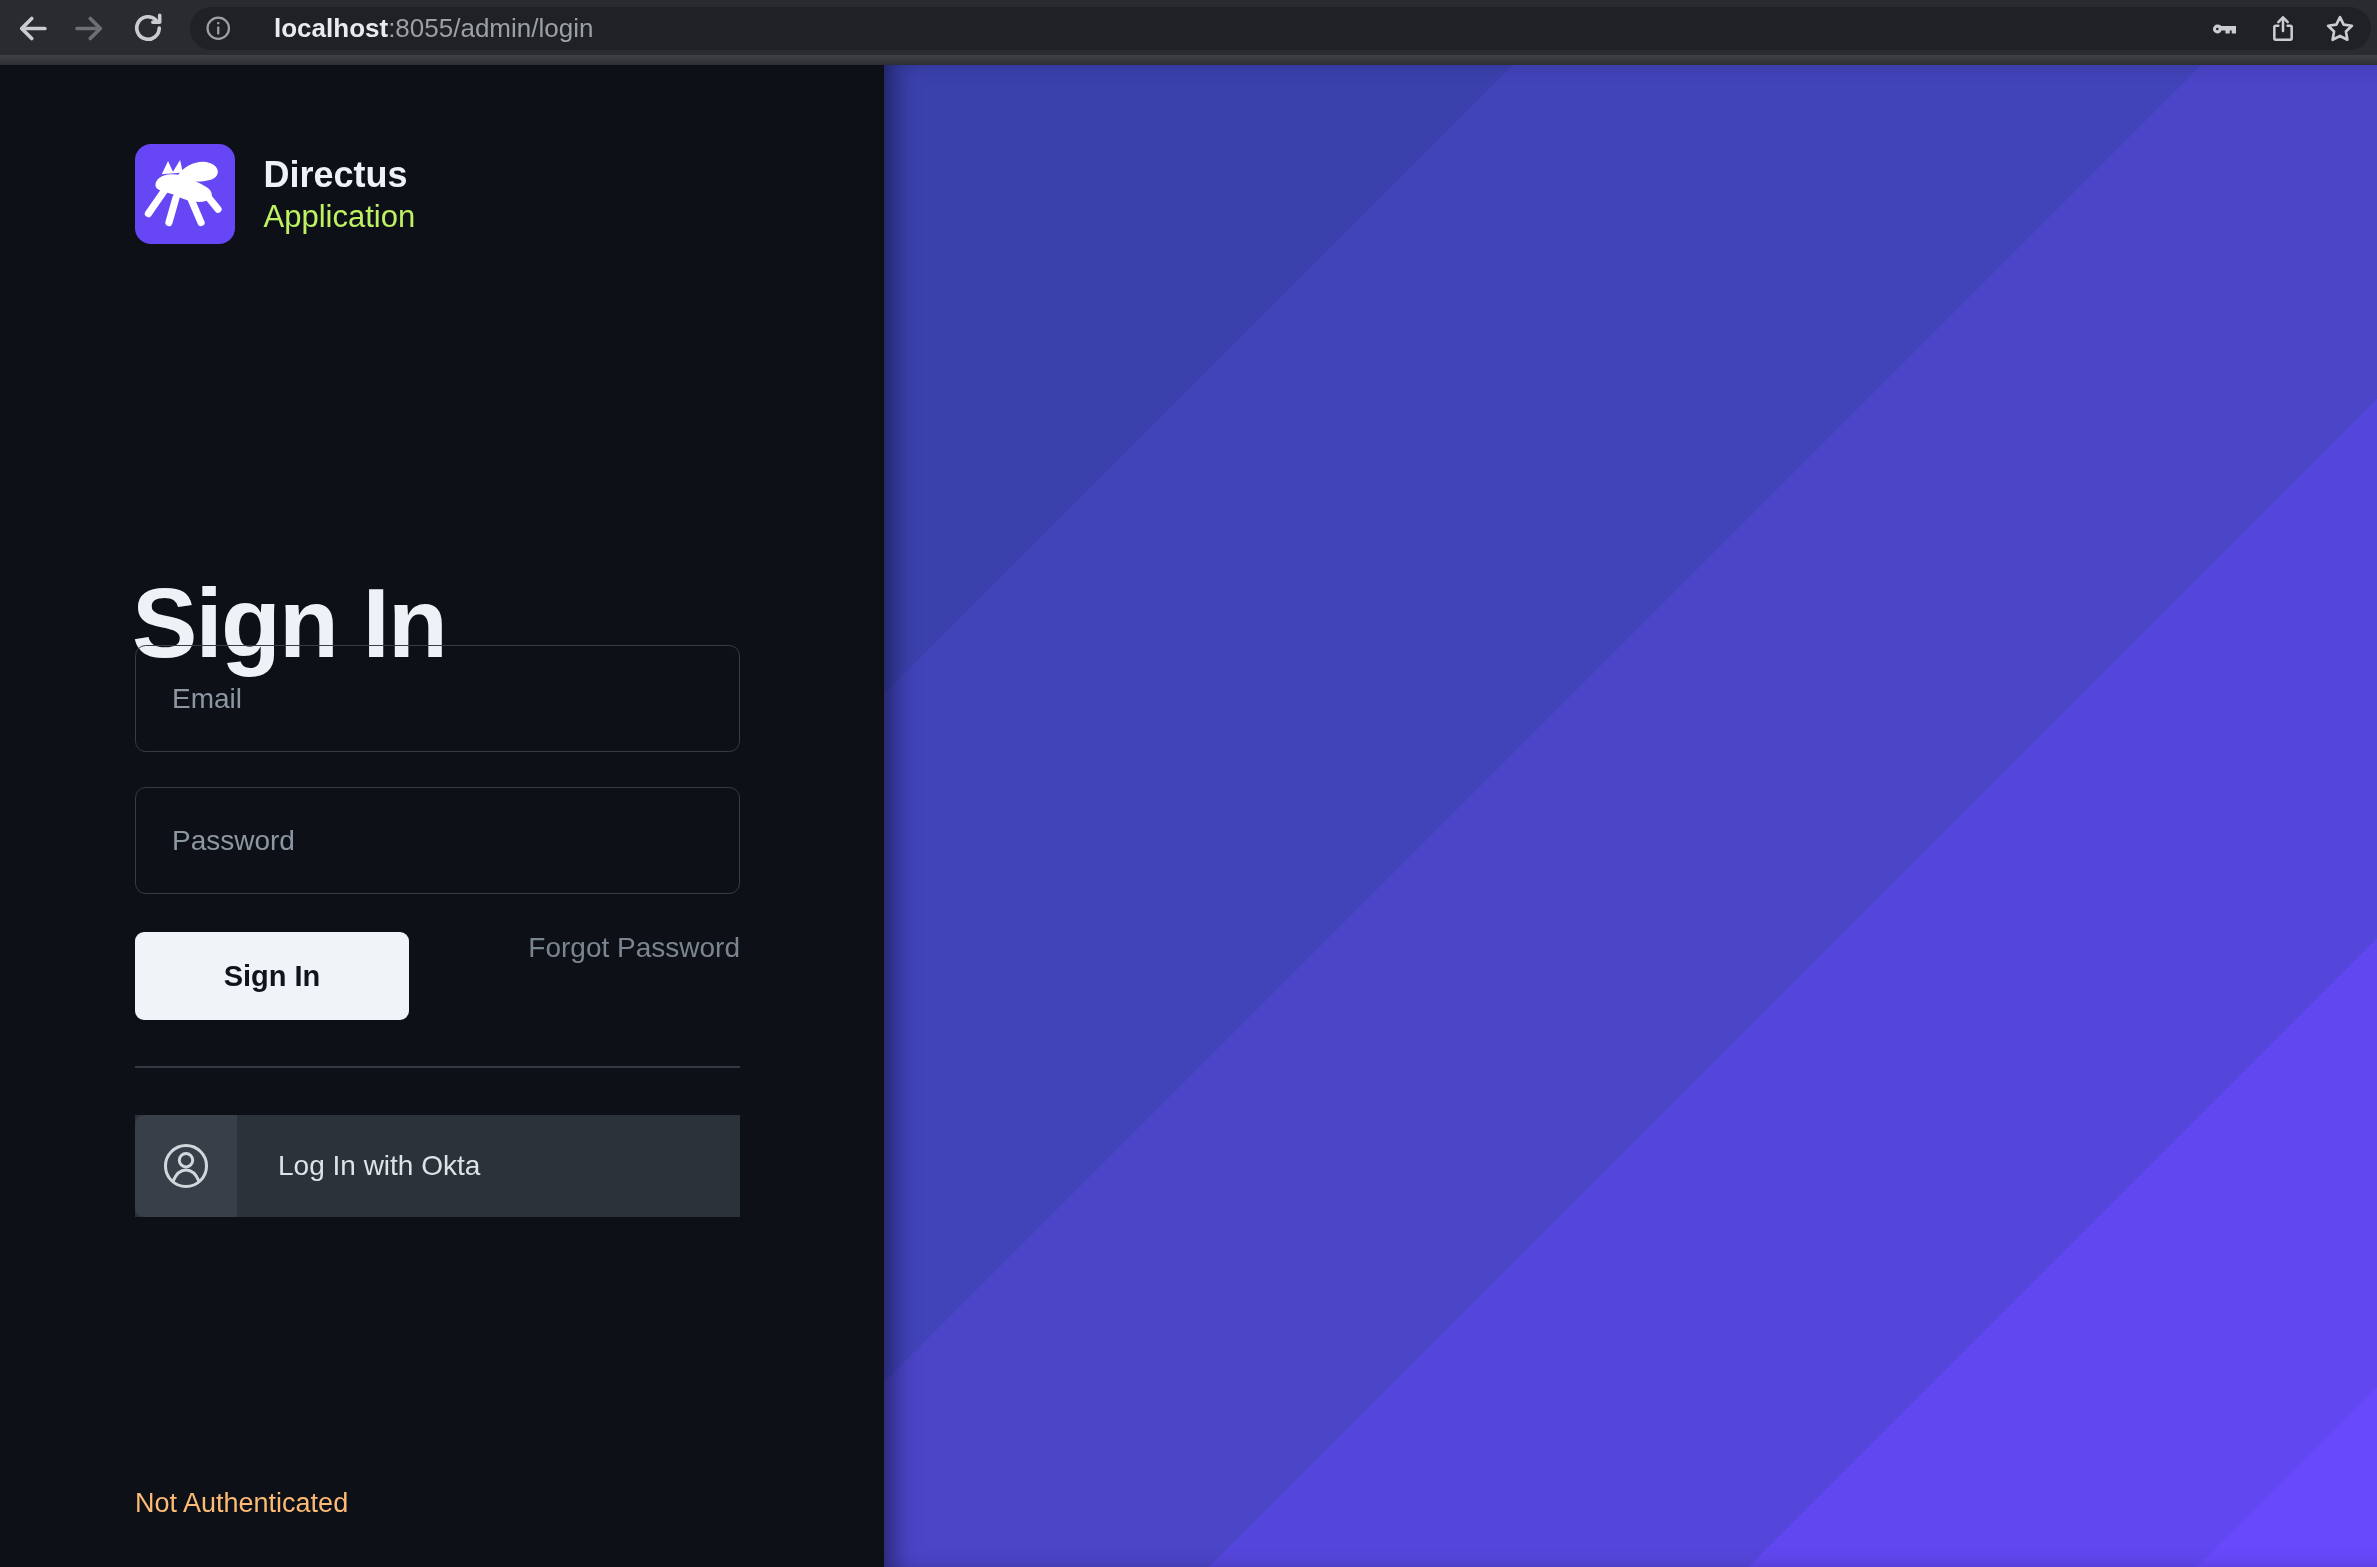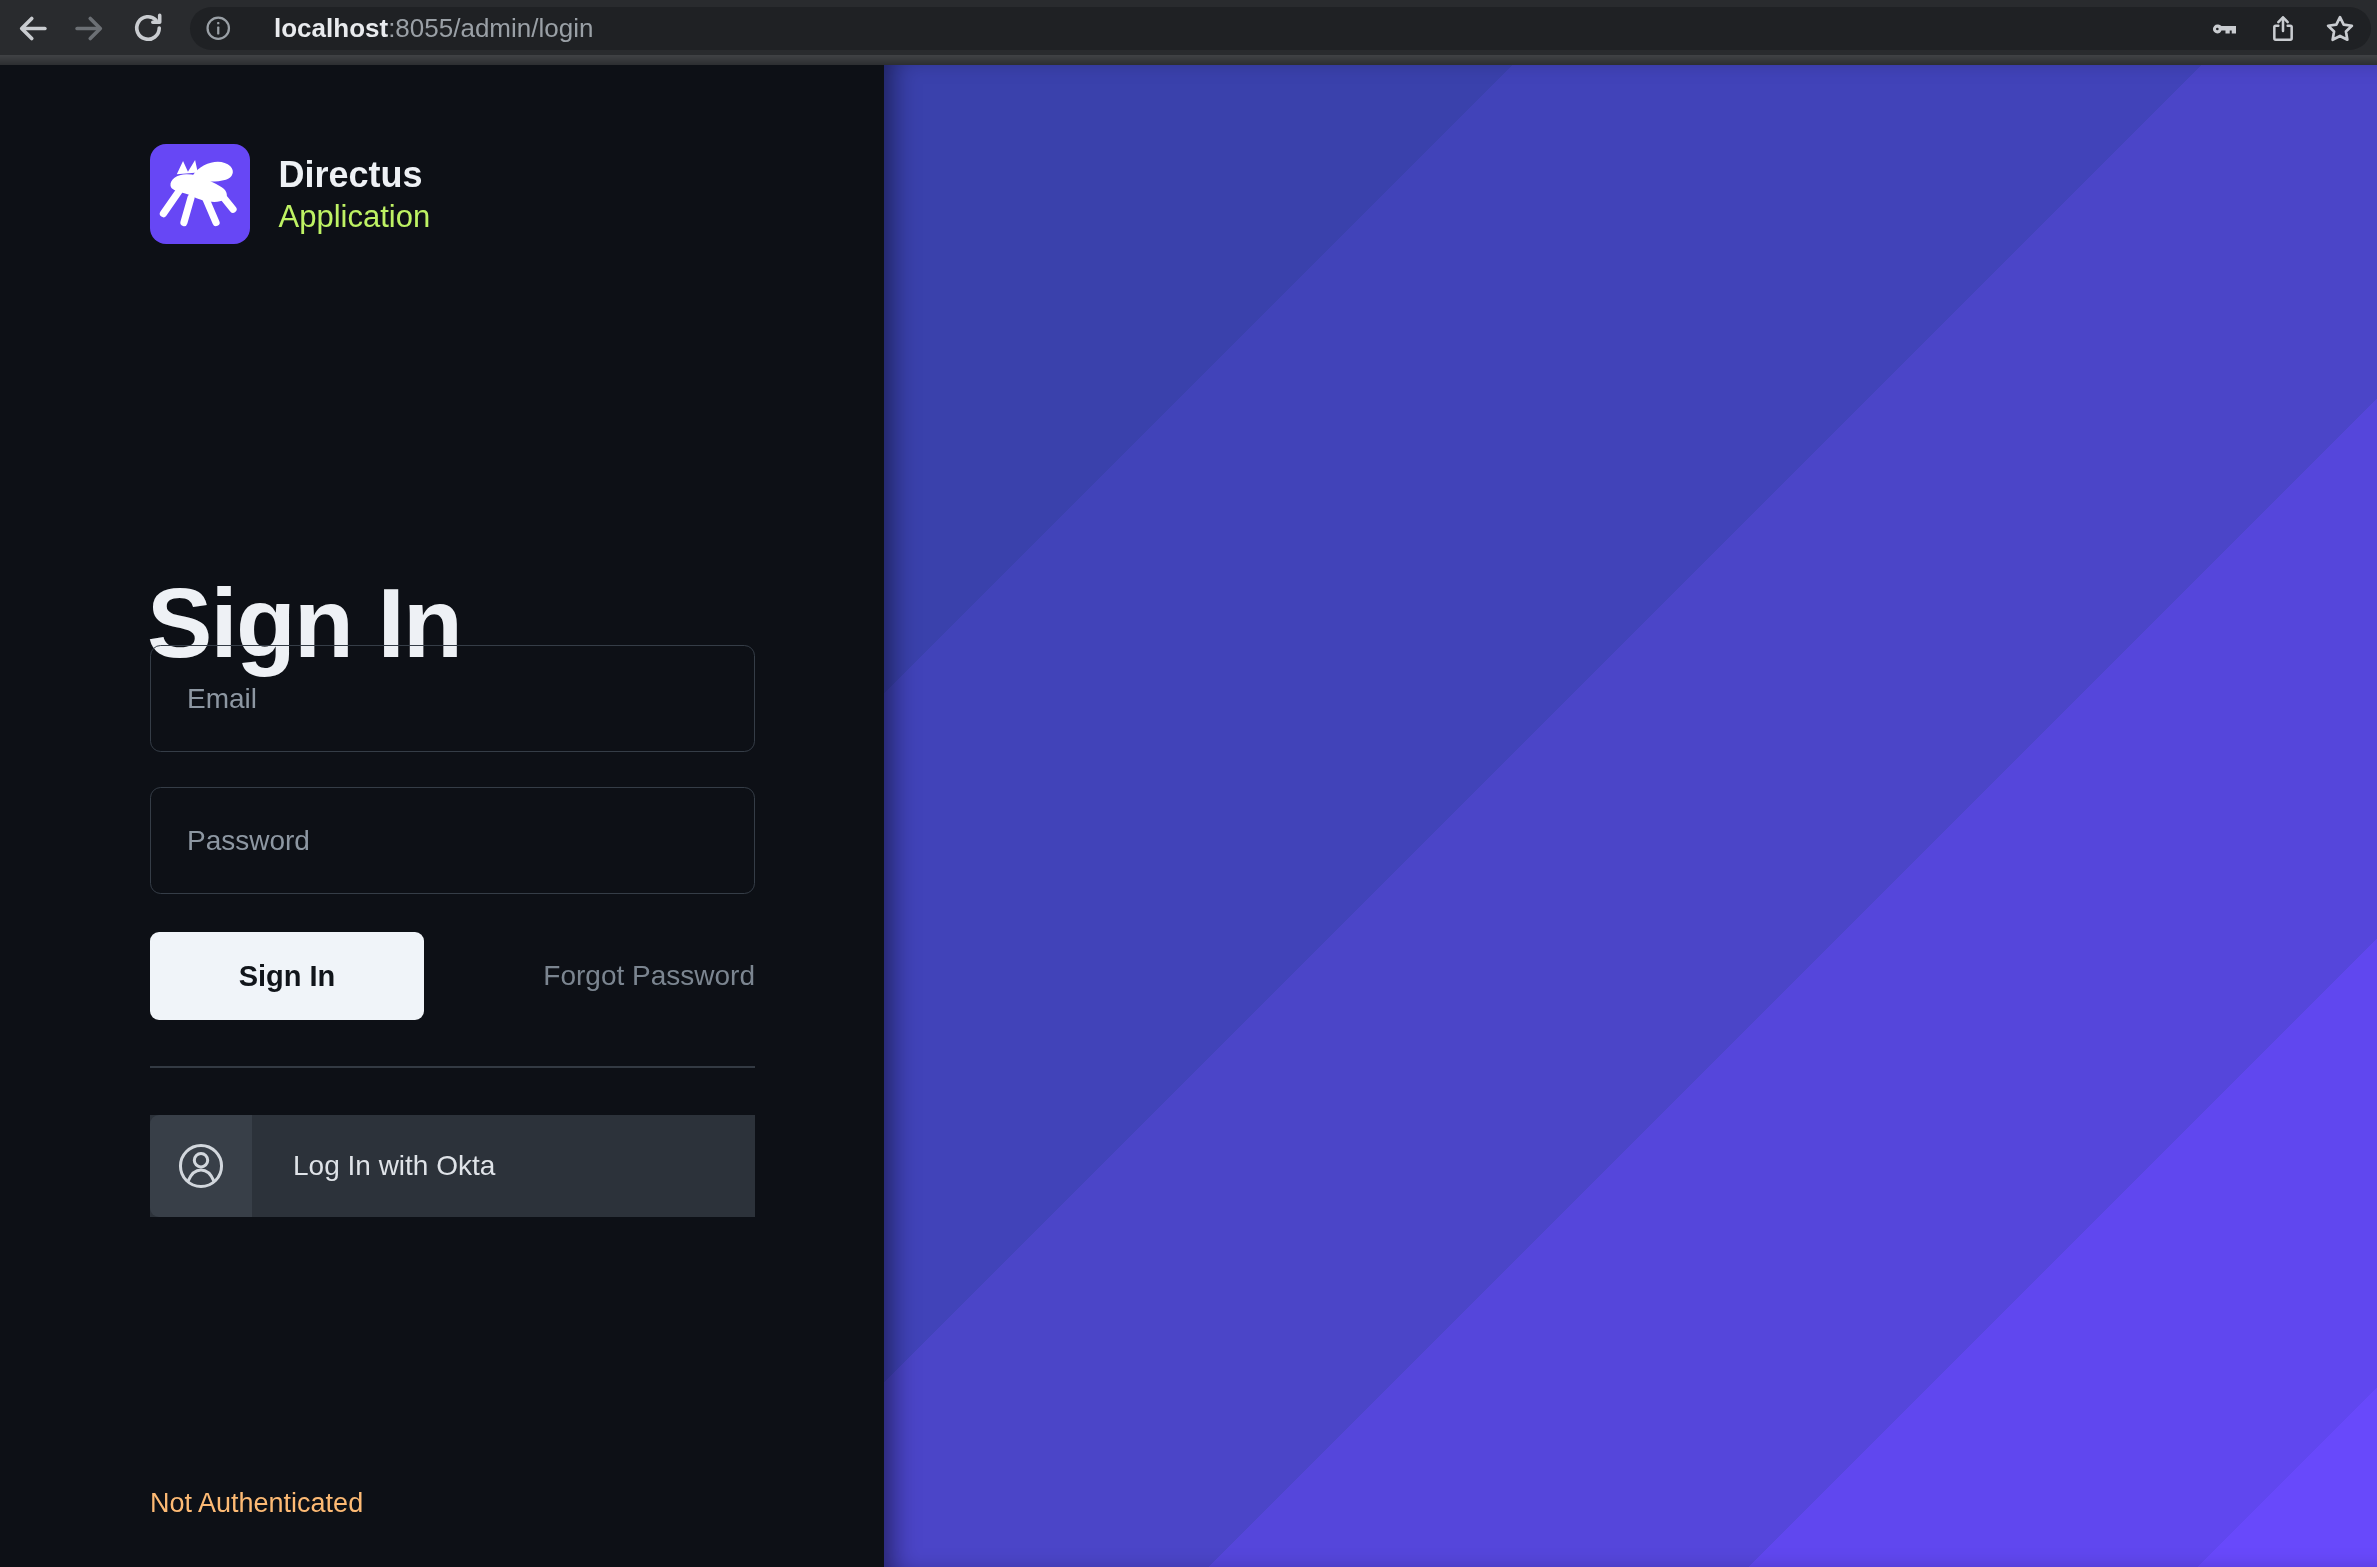--- a/index.html
+++ b/index.html
@@ -25,21 +25,21 @@
   .url-host { color:#e9ebee; font-weight:700; }
   .url-rest { color:#9aa0a6; font-weight:400; }
   .omni-icon { position:absolute; top:4.5px; width:34px; height:34px; display:flex;
                align-items:center; justify-content:center; cursor:pointer; }
   .icon-key   { right:130px; }
   .icon-share { right:71px; }
   .icon-star  { right:14.2px; }
 
   
   .page { position:absolute; left:0; top:65px; width:2377px; height:1502px; }
-  .auth-panel { position:absolute; left:15px; top:0; width:884px; height:1502px;
+  .auth-panel { position:absolute; left:0; top:0; width:884px; height:1502px;
                 background:#0d1016; }
   .art-panel { position:absolute; left:884px; top:0; width:1493px; height:1502px;
                background:linear-gradient(135deg,
                  #3a41ac 0%,  #3a41ac 21%,
                  #4143b9 21%, #4143b9 44%,
                  #4b45c8 44%, #4b45c8 61%,
                  #5546db 61%, #5546db 79%,
                  #6047ef 79%, #6047ef 94%,
                  #6849fb 94%);
                box-shadow:inset 19.6px 0 27px -12.5px rgba(4,6,18,.55); }
@@ -63,21 +63,21 @@
                 padding:16px 36px; outline:none; }
   .text-input::placeholder { color:#8d97a2; opacity:1; }
   .input-email    { top:580px; }
   .input-password { top:722px; }
 
   .submit-btn { position:absolute; left:135px; top:867px; width:274px; height:88px;
                 background:#f0f4f9; border:none; border-radius:9px; cursor:pointer;
                 font-size:29px; font-weight:700; color:#11151b;
                 font-family:"Liberation Sans",sans-serif; }
   .forgot-link { position:absolute; left:135px; top:867px; width:605px; height:88px;
-                 display:flex; align-items:center; justify-content:flex-end;
+                 display:flex; justify-content:flex-end;
                  font-size:28px; color:#7b8590; cursor:pointer; }
   .divider { position:absolute; left:135px; top:1001px; width:605px; height:1.8px;
              background:#333a43; }
 
   .sso-btn { position:absolute; left:135px; top:1050px; width:605px; height:102px;
              background:#2c323a; border-radius:0; display:flex; align-items:center;
              cursor:pointer; }
   .sso-icon-box { width:102px; height:102px; border-radius:9px 0 0 9px;
                   background:#383f48; display:flex; align-items:center;
                   justify-content:center; flex:0 0 auto; }

